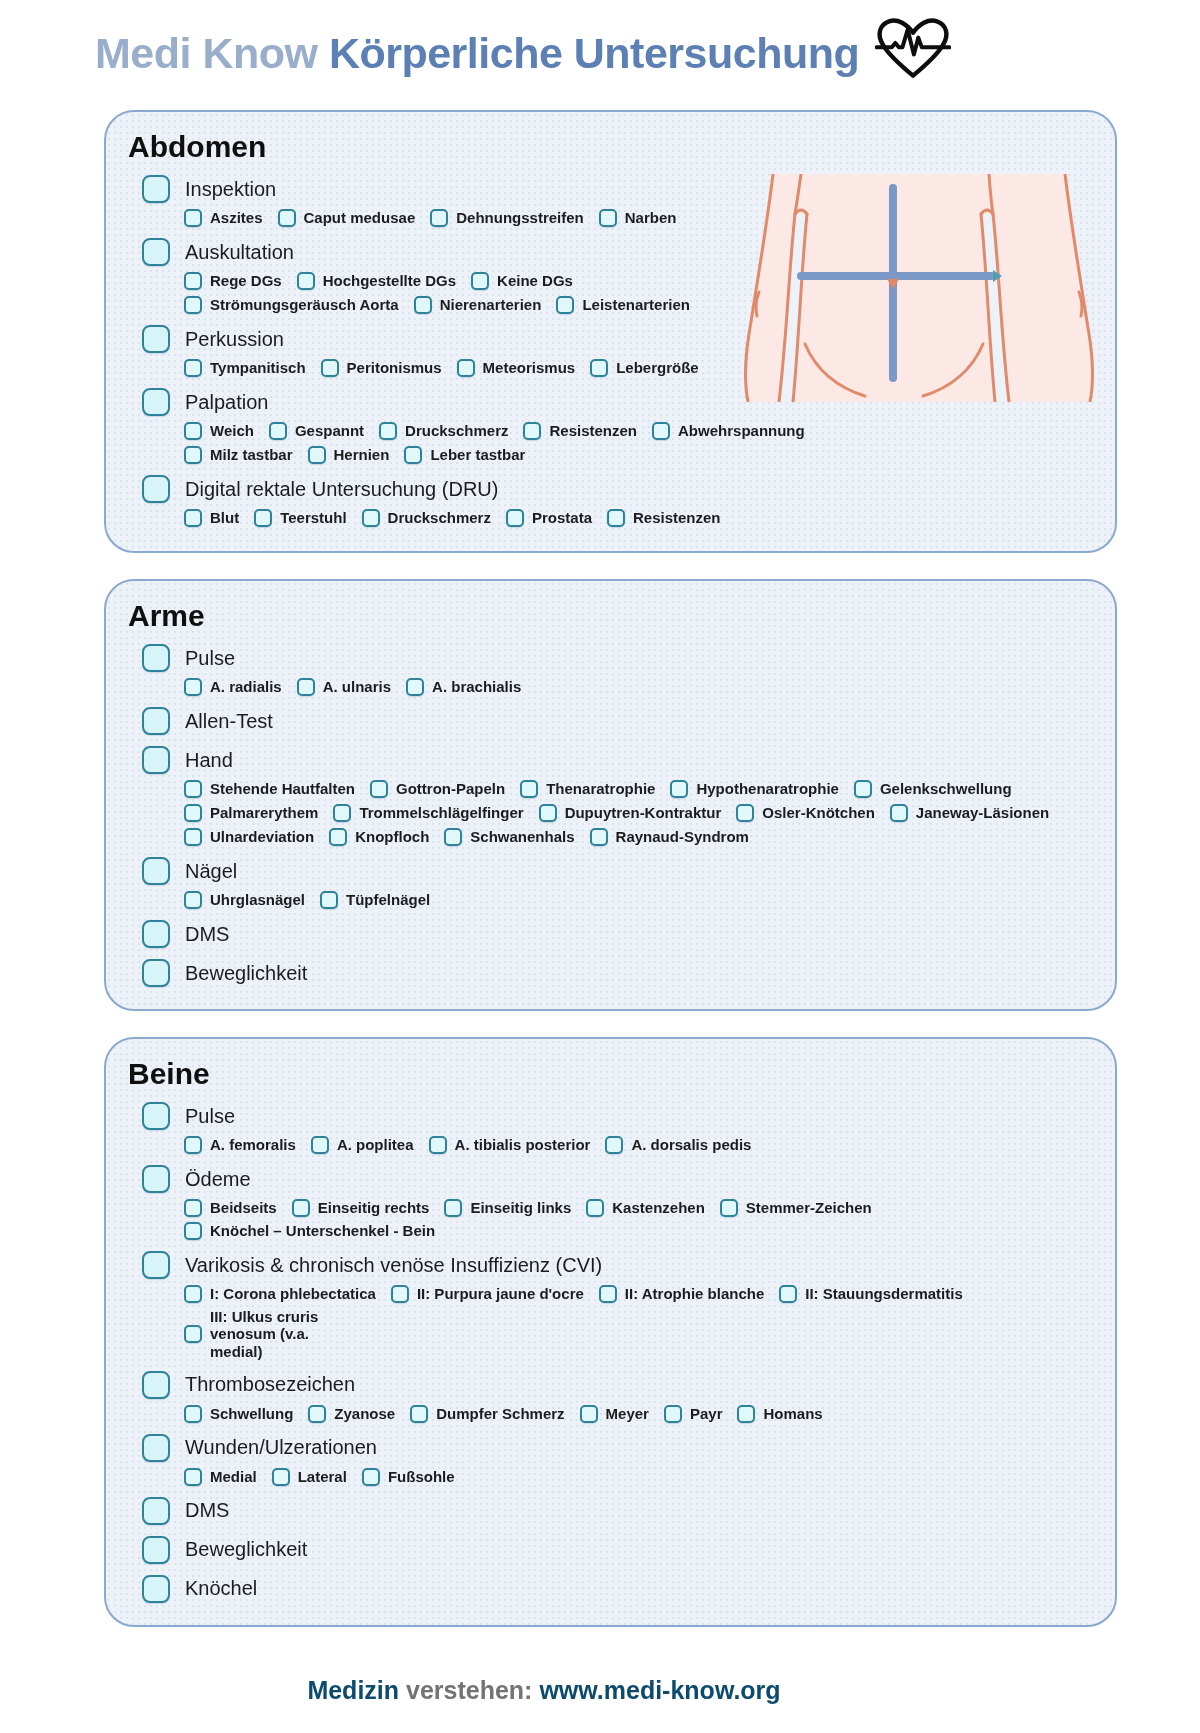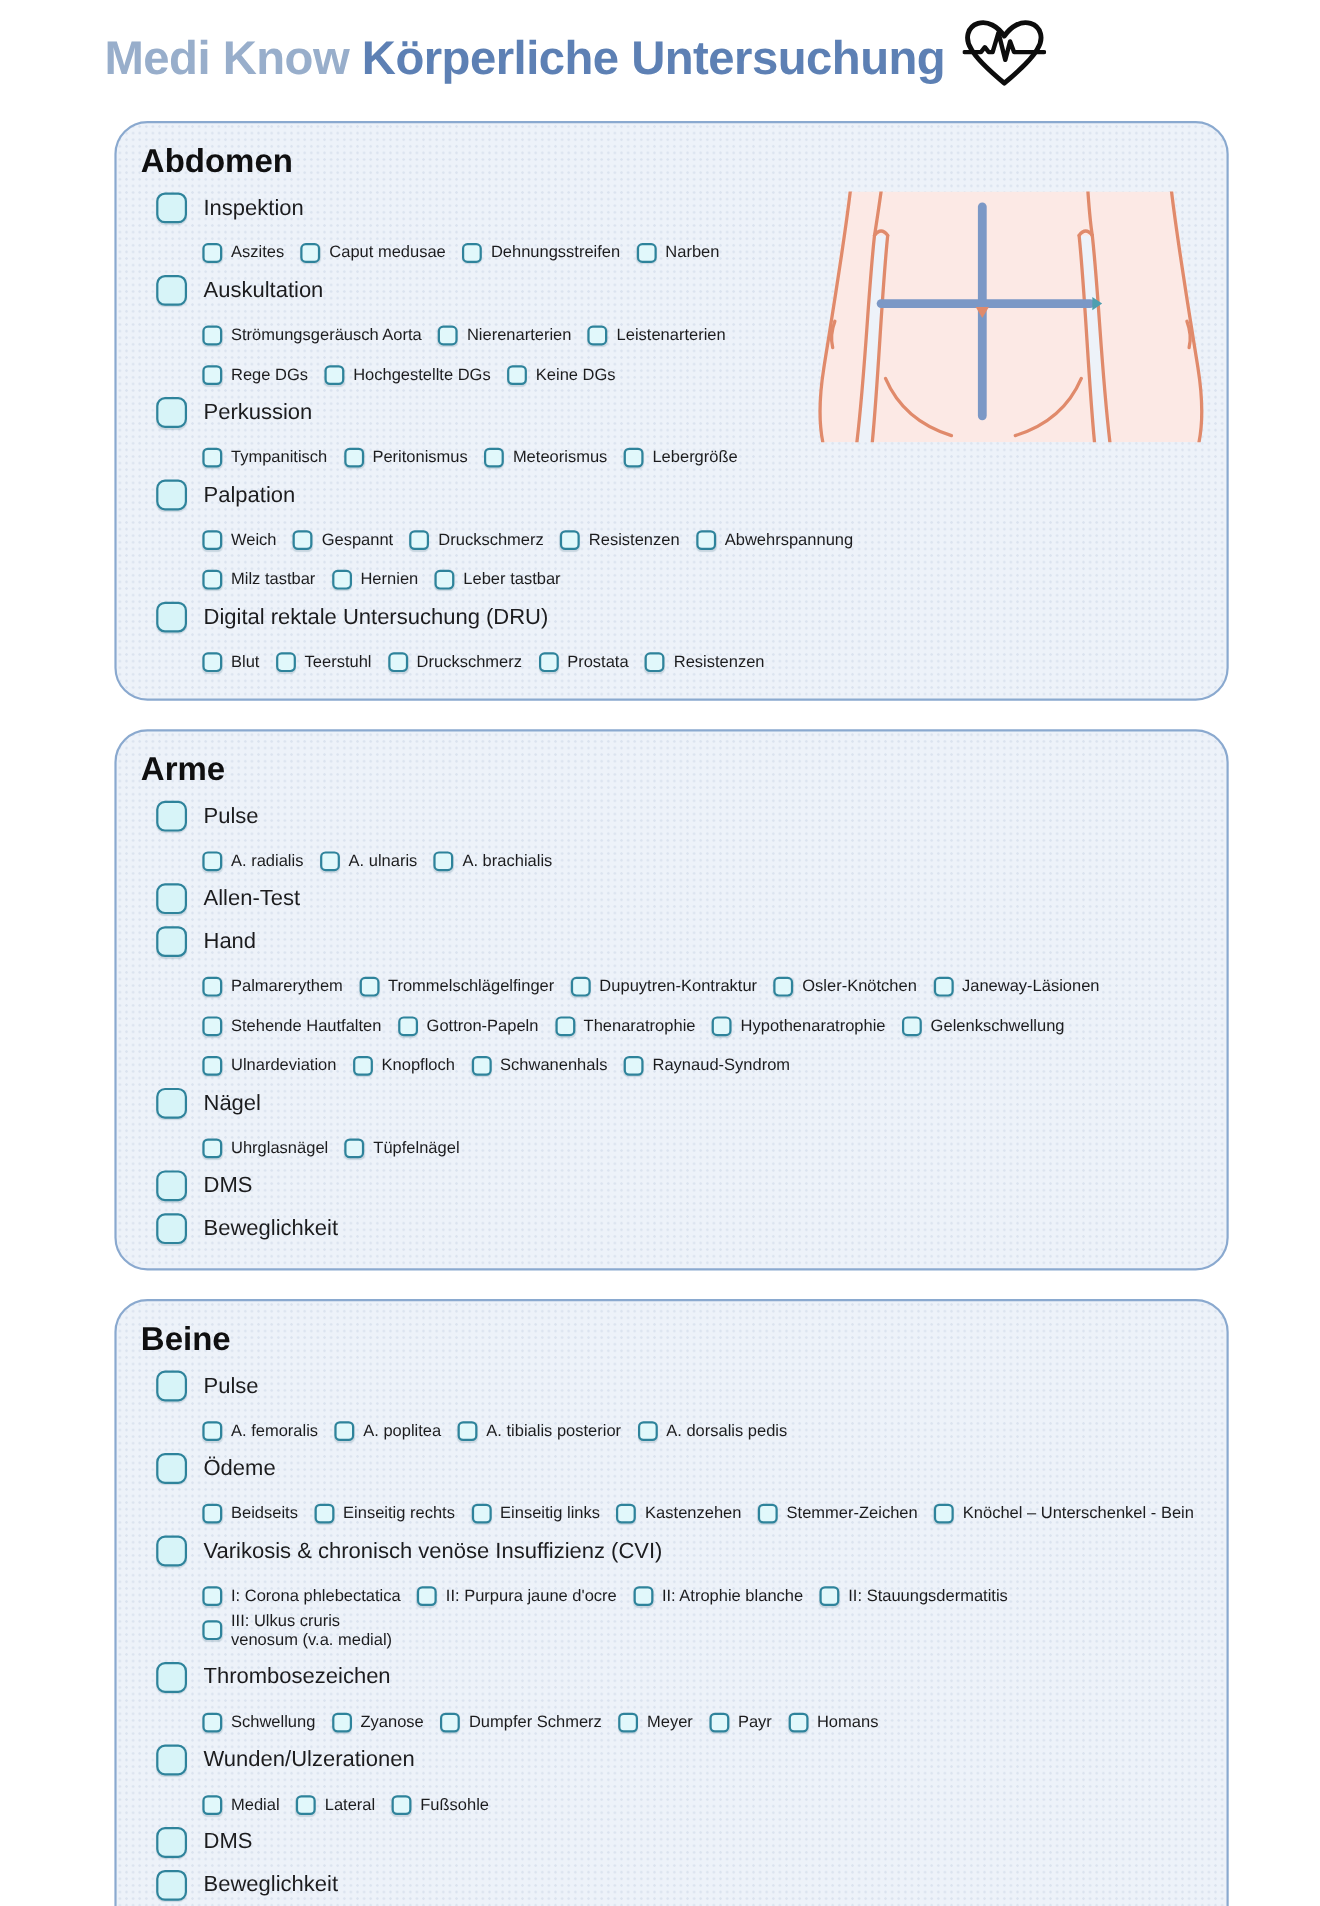--- a/index.html
+++ b/index.html
@@ -32,21 +32,21 @@
   .item-row { display:flex; align-items:center; gap:15px; margin:11px 0 0 16px; position:relative; z-index:2;text-align:center; }
   .cb {
     display:inline-block; background:#D7F4F8; border:2.5px solid #2E839B;
     box-shadow:0 1px 1px rgba(40,90,110,0.18);
   }
   .cb-main { width:28px; height:28px; border-radius:8px; flex:none; }
   .cb-sub  { width:18px; height:18px; border-radius:5px; border-width:2px; background:#E1F8FB; flex:none; }
   .item-label { font-size:20px; }
   .sub-row {
     display:flex; flex-wrap:wrap; align-items:flex-start;
-    column-gap:15px; row-gap:5px; margin:18px 6px 2px 58px; position:relative; z-index:2;
+    column-gap:15px; row-gap:5px; margin:6px 6px 2px 58px; position:relative; z-index:2;font-weight:bold;
   }
   .sub-item { display:flex; align-items:center; gap:8px; }
   .sub-label { font-size:15px; line-height:1.2; }
   .sub-label.long { max-width:150px; line-height:1.15; }
 
   
   .figure { position:absolute; top:62px; right:20px; width:352px; height:228px; z-index:1; pointer-events:none; }
   .figure svg { width:100%; height:100%; display:block; }
 
   
@@ -94,43 +94,43 @@
             <span class="sub-label">Narben</span>
           </span>
         </div>
         <div class="item-row">
           <span class="cb cb-main"></span>
           <span class="item-label">Auskultation</span>
         </div>
         <div class="sub-row">
           <span class="sub-item">
             <span class="cb cb-sub"></span>
+            <span class="sub-label">Rege DGs</span>
+          </span>
+          <span class="sub-item">
+            <span class="cb cb-sub"></span>
+            <span class="sub-label">Hochgestellte DGs</span>
+          </span>
+          <span class="sub-item">
+            <span class="cb cb-sub"></span>
+            <span class="sub-label">Keine DGs</span>
+          </span>
+        </div>
+        <div class="sub-row">
+          <span class="sub-item">
+            <span class="cb cb-sub"></span>
             <span class="sub-label">Strömungsgeräusch Aorta</span>
           </span>
           <span class="sub-item">
             <span class="cb cb-sub"></span>
             <span class="sub-label">Nierenarterien</span>
           </span>
           <span class="sub-item">
             <span class="cb cb-sub"></span>
             <span class="sub-label">Leistenarterien</span>
-          </span>
-        </div>
-        <div class="sub-row">
-          <span class="sub-item">
-            <span class="cb cb-sub"></span>
-            <span class="sub-label">Rege DGs</span>
-          </span>
-          <span class="sub-item">
-            <span class="cb cb-sub"></span>
-            <span class="sub-label">Hochgestellte DGs</span>
-          </span>
-          <span class="sub-item">
-            <span class="cb cb-sub"></span>
-            <span class="sub-label">Keine DGs</span>
           </span>
         </div>
         <div class="item-row">
           <span class="cb cb-main"></span>
           <span class="item-label">Perkussion</span>
         </div>
         <div class="sub-row">
           <span class="sub-item">
             <span class="cb cb-sub"></span>
             <span class="sub-label">Tympanitisch</span>
@@ -272,59 +272,59 @@
           <span class="cb cb-main"></span>
           <span class="item-label">Allen-Test</span>
         </div>
         <div class="item-row">
           <span class="cb cb-main"></span>
           <span class="item-label">Hand</span>
         </div>
         <div class="sub-row">
           <span class="sub-item">
             <span class="cb cb-sub"></span>
+            <span class="sub-label">Stehende Hautfalten</span>
+          </span>
+          <span class="sub-item">
+            <span class="cb cb-sub"></span>
+            <span class="sub-label">Gottron-Papeln</span>
+          </span>
+          <span class="sub-item">
+            <span class="cb cb-sub"></span>
+            <span class="sub-label">Thenaratrophie</span>
+          </span>
+          <span class="sub-item">
+            <span class="cb cb-sub"></span>
+            <span class="sub-label">Hypothenaratrophie</span>
+          </span>
+          <span class="sub-item">
+            <span class="cb cb-sub"></span>
+            <span class="sub-label">Gelenkschwellung</span>
+          </span>
+        </div>
+        <div class="sub-row">
+          <span class="sub-item">
+            <span class="cb cb-sub"></span>
             <span class="sub-label">Palmarerythem</span>
           </span>
           <span class="sub-item">
             <span class="cb cb-sub"></span>
             <span class="sub-label">Trommelschlägelfinger</span>
           </span>
           <span class="sub-item">
             <span class="cb cb-sub"></span>
             <span class="sub-label">Dupuytren-Kontraktur</span>
           </span>
           <span class="sub-item">
             <span class="cb cb-sub"></span>
             <span class="sub-label">Osler-Knötchen</span>
           </span>
           <span class="sub-item">
             <span class="cb cb-sub"></span>
             <span class="sub-label">Janeway-Läsionen</span>
-          </span>
-        </div>
-        <div class="sub-row">
-          <span class="sub-item">
-            <span class="cb cb-sub"></span>
-            <span class="sub-label">Stehende Hautfalten</span>
-          </span>
-          <span class="sub-item">
-            <span class="cb cb-sub"></span>
-            <span class="sub-label">Gottron-Papeln</span>
-          </span>
-          <span class="sub-item">
-            <span class="cb cb-sub"></span>
-            <span class="sub-label">Thenaratrophie</span>
-          </span>
-          <span class="sub-item">
-            <span class="cb cb-sub"></span>
-            <span class="sub-label">Hypothenaratrophie</span>
-          </span>
-          <span class="sub-item">
-            <span class="cb cb-sub"></span>
-            <span class="sub-label">Gelenkschwellung</span>
           </span>
         </div>
         <div class="sub-row">
           <span class="sub-item">
             <span class="cb cb-sub"></span>
             <span class="sub-label">Ulnardeviation</span>
           </span>
           <span class="sub-item">
             <span class="cb cb-sub"></span>
             <span class="sub-label">Knopfloch</span>

